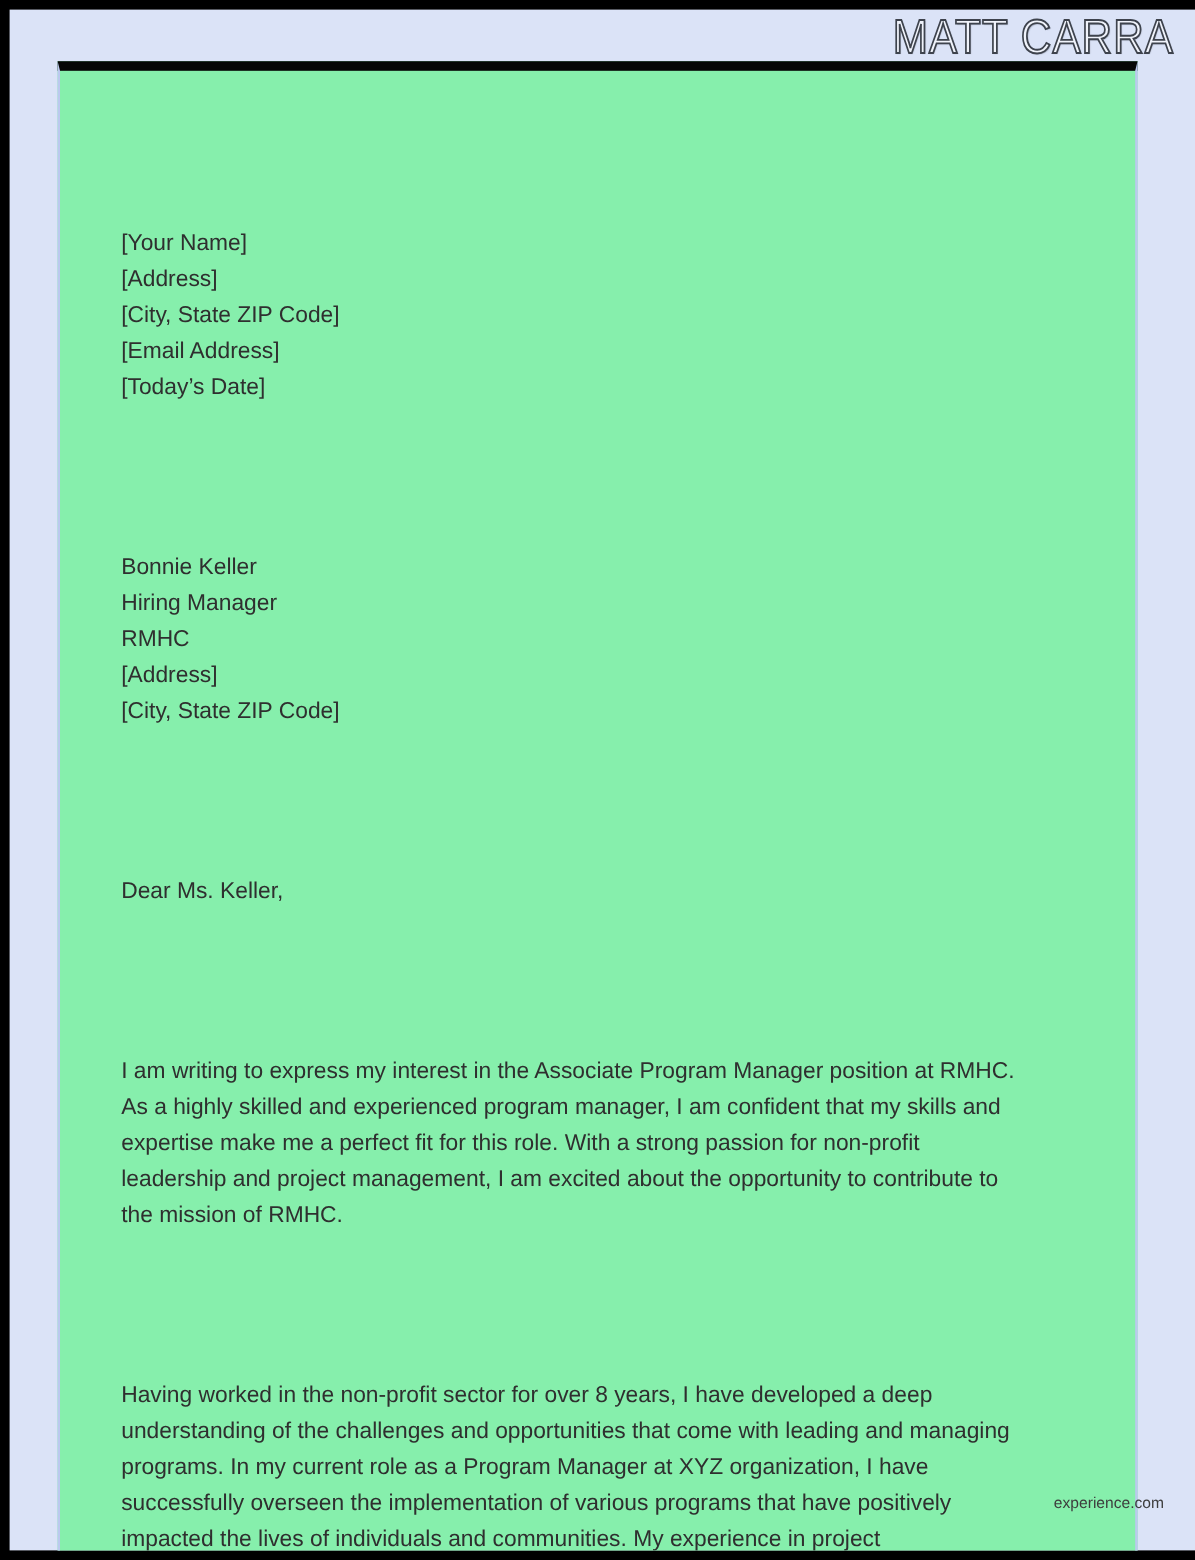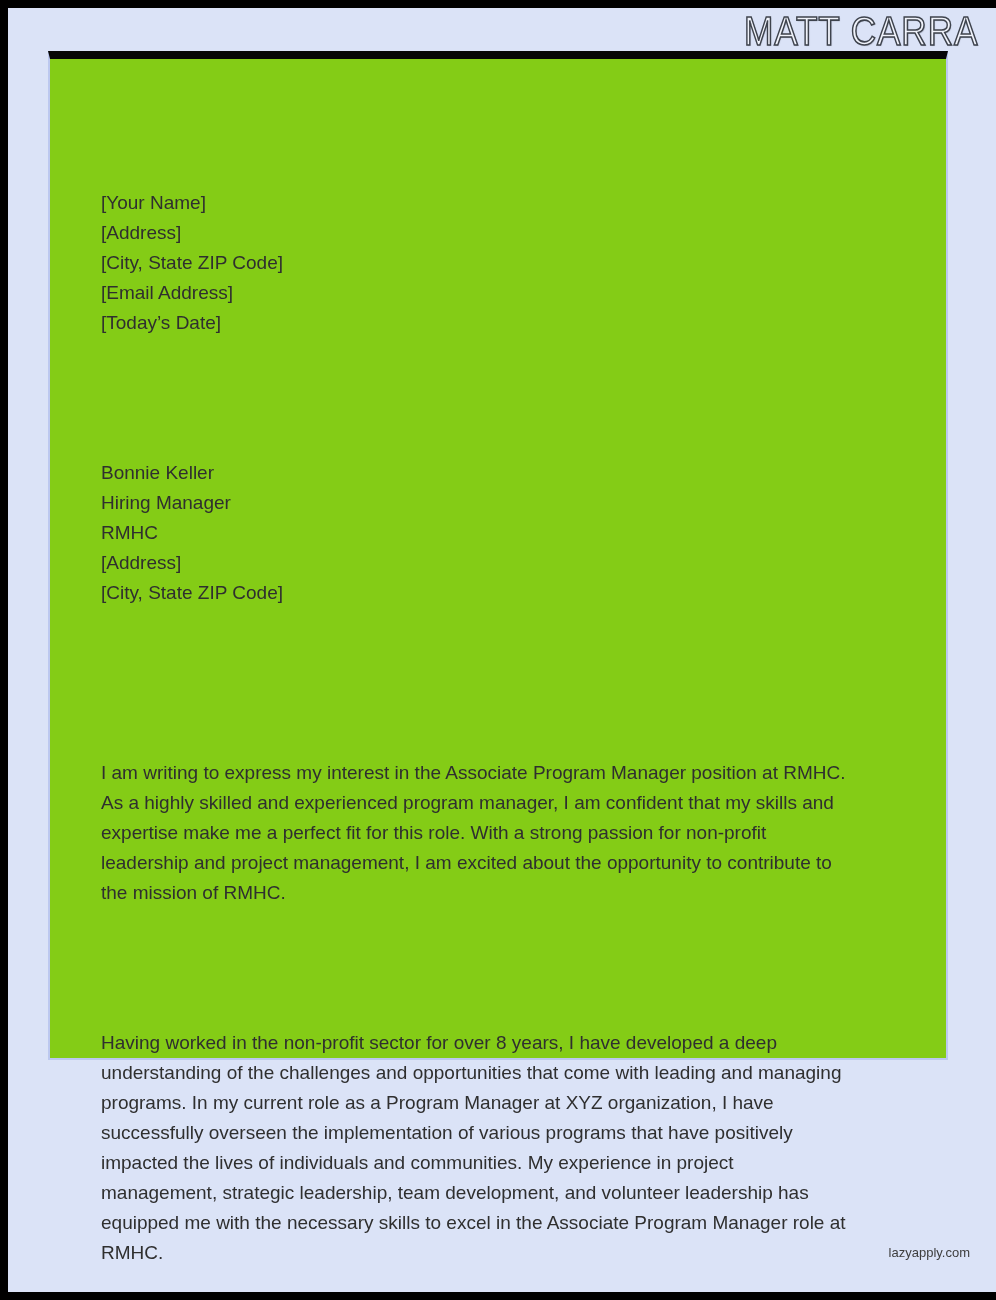--- a/index.html
+++ b/index.html
@@ -40,23 +40,23 @@
     text-shadow: 1px 1px 1px rgba(60,65,80,0.35);
     transform: scaleX(0.88);
     transform-origin: right bottom;
     white-space: nowrap;
   }
   .doc-box {
     position: absolute;
     left: 40px;
     top: 43px;
     width: 900px;
-    height: 1009px;
+    height: 1248px;
     box-sizing: border-box;
-    background: #84cc16;
+    background: #86efac;
     border-top: 8px solid #060606;
     border-left: 2px solid #bcc8ef;
     border-right: 2px solid #bcc8ef;
     border-bottom: 2px solid #bcc8ef;
     overflow: visible;
   }
   .letter {
     padding: 39px 28px 0 51px;
     font-size: 19px;
     line-height: 30px;
@@ -96,20 +96,21 @@
 [City, State ZIP Code]
 [Email Address]
 [Today’s Date]</div>
 
         <div class="block">Bonnie Keller
 Hiring Manager
 RMHC
 [Address]
 [City, State ZIP Code]</div>
 
+        <div class="block">Dear Ms. Keller,</div>
 
         <div class="block">I am writing to express my interest in the Associate Program Manager position at RMHC.
 As a highly skilled and experienced program manager, I am confident that my skills and
 expertise make me a perfect fit for this role. With a strong passion for non-profit
 leadership and project management, I am excited about the opportunity to contribute to
 the mission of RMHC.</div>
 
         <div class="block">Having worked in the non-profit sector for over 8 years, I have developed a deep
 understanding of the challenges and opportunities that come with leading and managing
 programs. In my current role as a Program Manager at XYZ organization, I have
@@ -119,16 +120,16 @@
 equipped me with the necessary skills to excel in the Associate Program Manager role at
 RMHC.</div>
 
         
 
         
 
       </div>
     </div>
 
-    <div class="watermark">lazyapply.com</div>
+    <div class="watermark">experience.com</div>
 
   </div>
 </div>
 
 </body></html>

